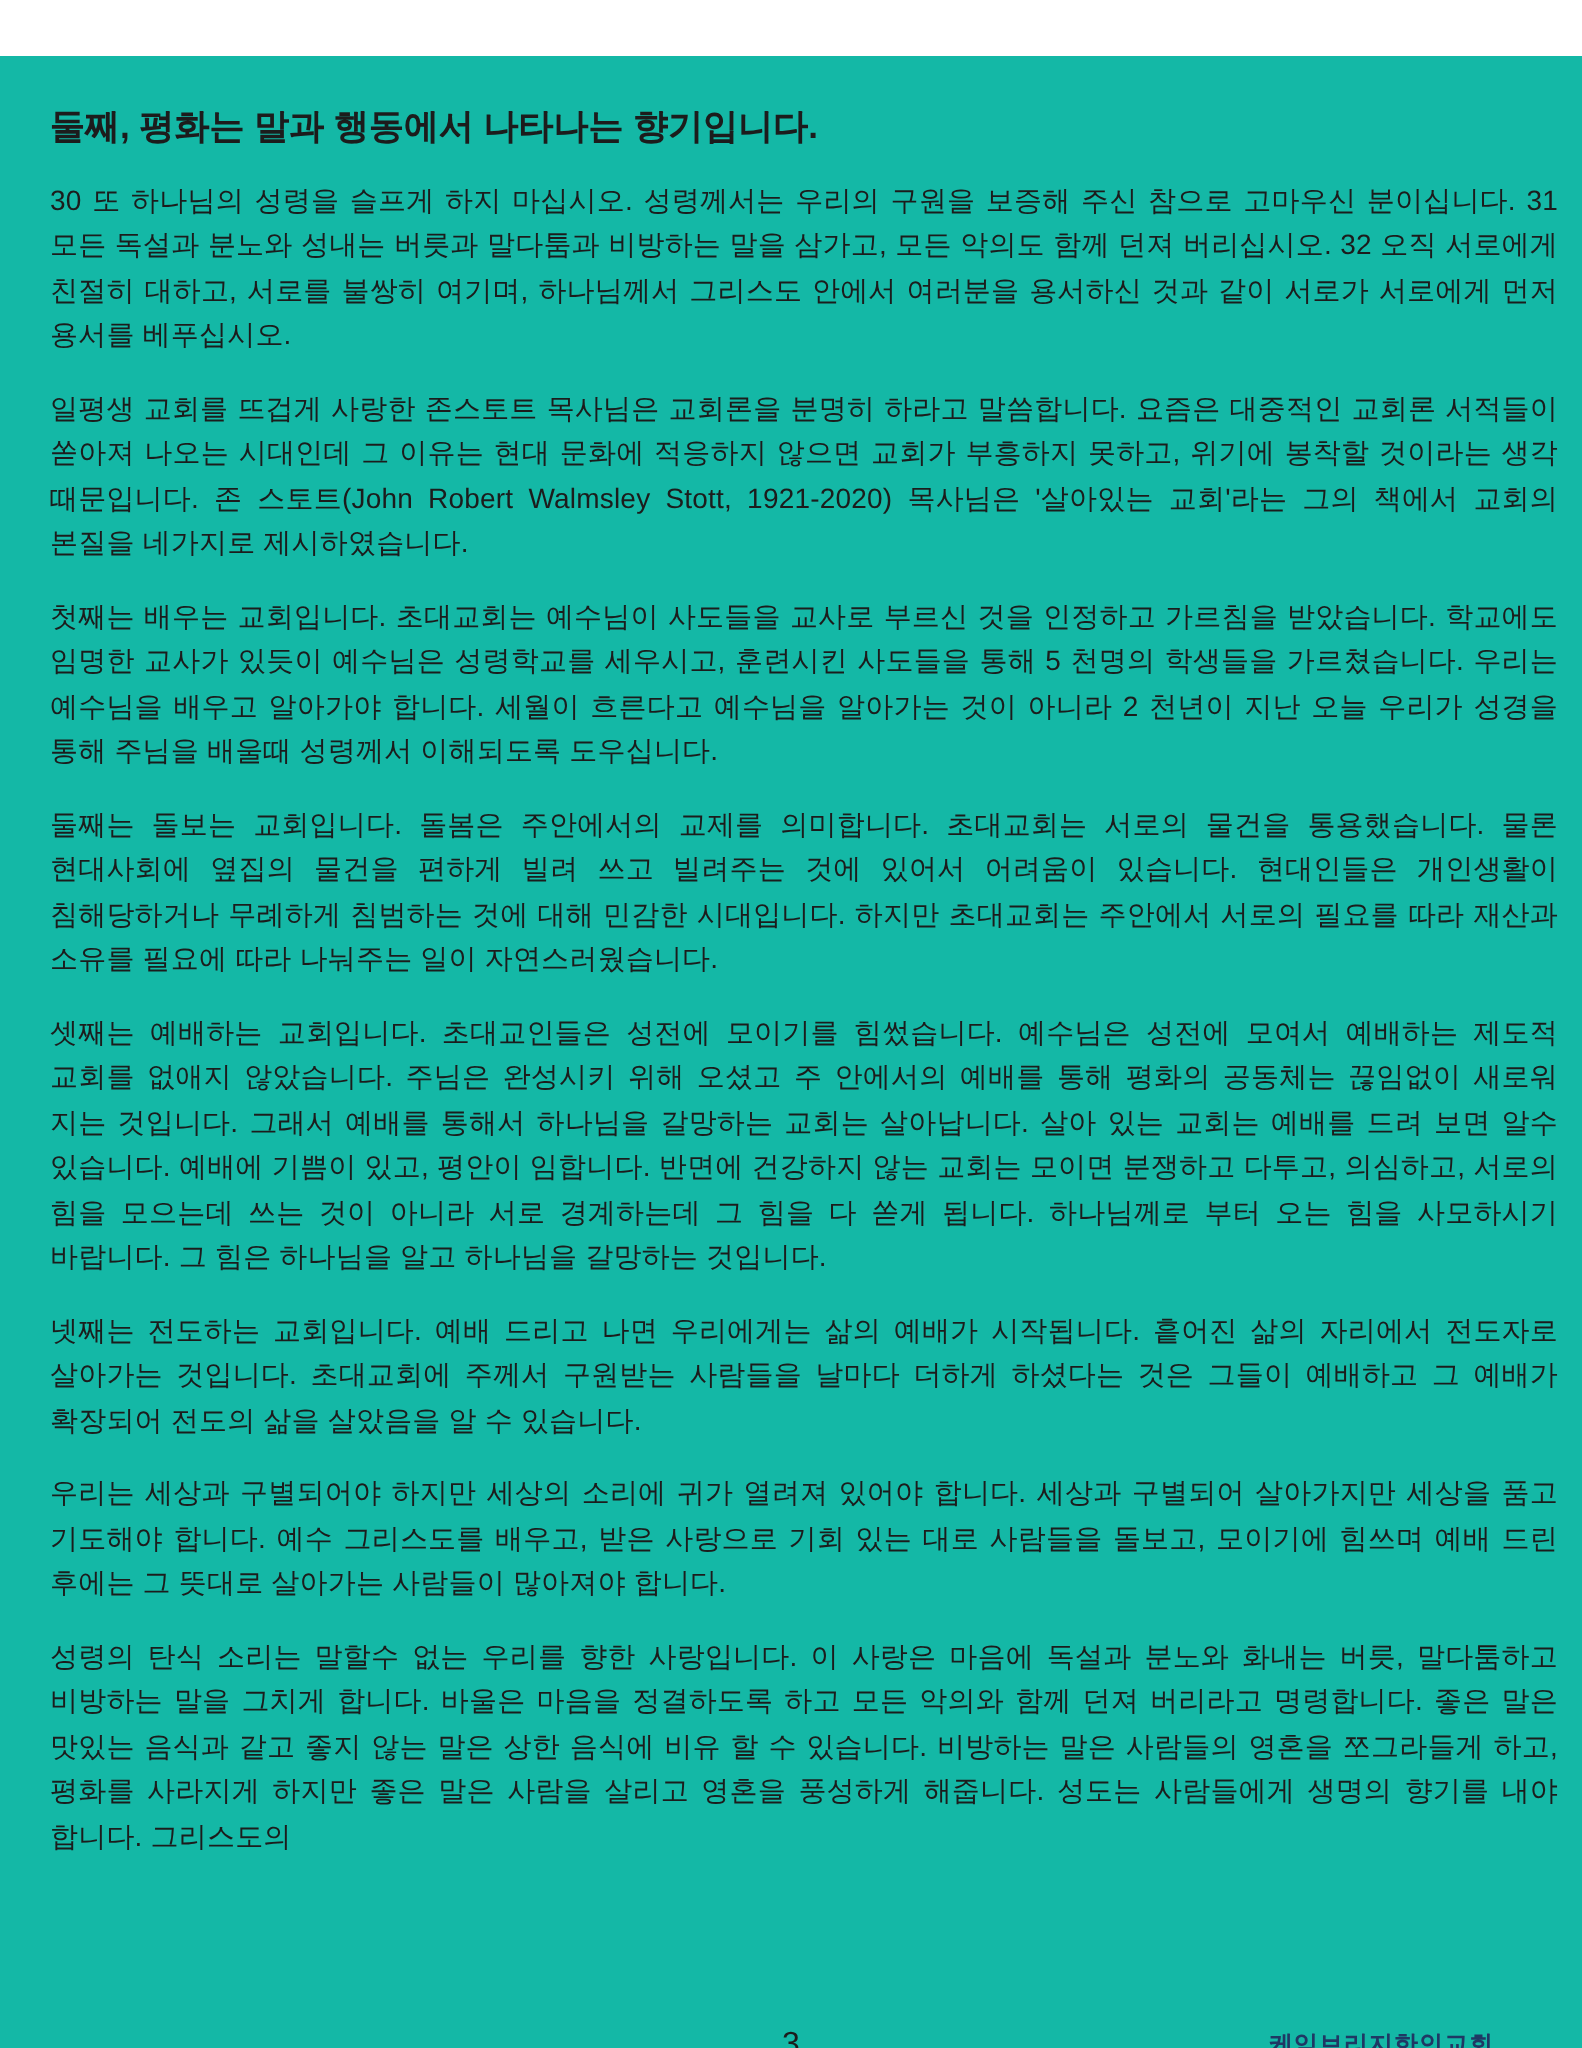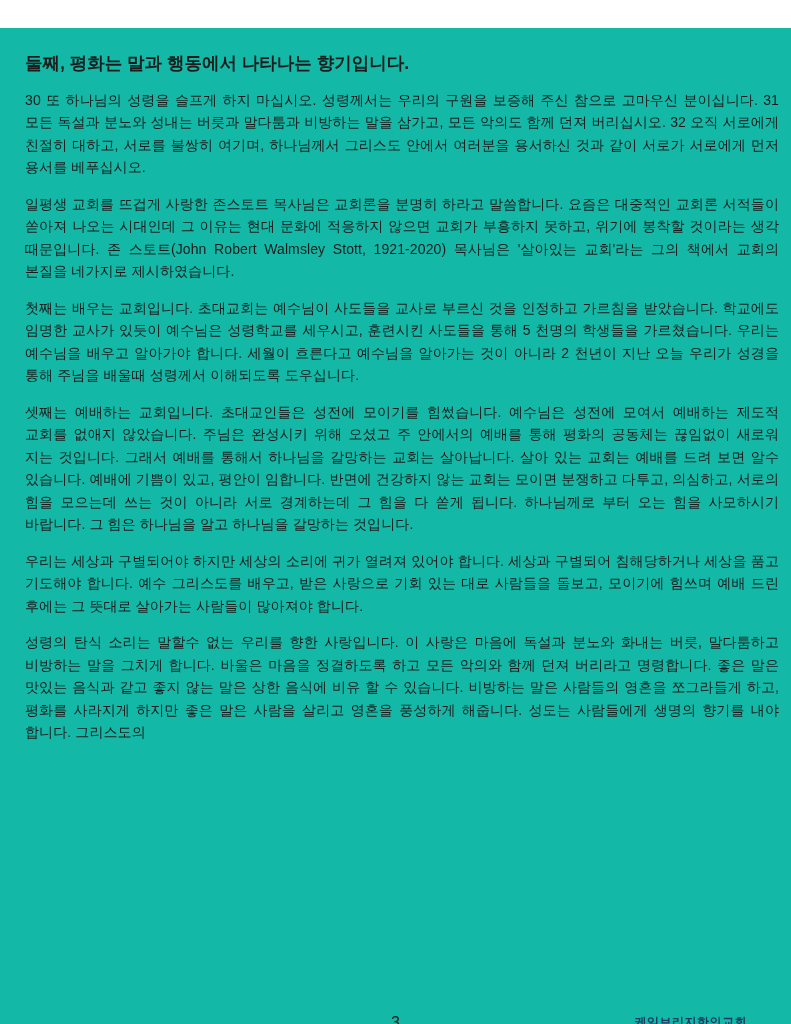--- a/index.html
+++ b/index.html
@@ -75,25 +75,27 @@
 <div class="page">
   <div class="content">
     <h1 class="heading">둘째, 평화는 말과 행동에서 나타나는 향기입니다.</h1>
 
     <p class="para">30 또 하나님의 성령을 슬프게 하지 마십시오. 성령께서는 우리의 구원을 보증해 주신 참으로 고마우신 분이십니다. 31 모든 독설과 분노와 성내는 버릇과 말다툼과 비방하는 말을 삼가고, 모든 악의도 함께 던져 버리십시오. 32 오직 서로에게 친절히 대하고, 서로를 불쌍히 여기며, 하나님께서 그리스도 안에서 여러분을 용서하신 것과 같이 서로가 서로에게 먼저 용서를 베푸십시오.</p>
 
     <p class="para">일평생 교회를 뜨겁게 사랑한 존스토트 목사님은 교회론을 분명히 하라고 말씀합니다. 요즘은 대중적인 교회론 서적들이 쏟아져 나오는 시대인데 그 이유는 현대 문화에 적응하지 않으면 교회가 부흥하지 못하고, 위기에 봉착할 것이라는 생각 때문입니다. 존 스토트(John Robert Walmsley Stott, 1921-2020) 목사님은 '살아있는 교회'라는 그의 책에서 교회의 본질을 네가지로 제시하였습니다.</p>
 
     <p class="para">첫째는 배우는 교회입니다. 초대교회는 예수님이 사도들을 교사로 부르신 것을 인정하고 가르침을 받았습니다. 학교에도 임명한 교사가 있듯이 예수님은 성령학교를 세우시고, 훈련시킨 사도들을 통해 5 천명의 학생들을 가르쳤습니다. 우리는 예수님을 배우고 알아가야 합니다. 세월이 흐른다고 예수님을 알아가는 것이 아니라 2 천년이 지난 오늘 우리가 성경을 통해 주님을 배울때 성령께서 이해되도록 도우십니다.</p>
 
+    <p class="para">둘째는 돌보는 교회입니다. 돌봄은 주안에서의 교제를 의미합니다. 초대교회는 서로의 물건을 통용했습니다. 물론 현대사회에 옆집의 물건을 편하게 빌려 쓰고 빌려주는 것에 있어서 어려움이 있습니다. 현대인들은 개인생활이 침해당하거나 무례하게 침범하는 것에 대해 민감한 시대입니다. 하지만 초대교회는 주안에서 서로의 필요를 따라 재산과 소유를 필요에 따라 나눠주는 일이 자연스러웠습니다.</p>
 
     <p class="para">셋째는 예배하는 교회입니다. 초대교인들은 성전에 모이기를 힘썼습니다. 예수님은 성전에 모여서 예배하는 제도적 교회를 없애지 않았습니다. 주님은 완성시키 위해 오셨고 주 안에서의 예배를 통해 평화의 공동체는 끊임없이 새로워 지는 것입니다. 그래서 예배를 통해서 하나님을 갈망하는 교회는 살아납니다. 살아 있는 교회는 예배를 드려 보면 알수 있습니다. 예배에 기쁨이 있고, 평안이 임합니다. 반면에 건강하지 않는 교회는 모이면 분쟁하고 다투고, 의심하고, 서로의 힘을 모으는데 쓰는 것이 아니라 서로 경계하는데 그 힘을 다 쏟게 됩니다. 하나님께로 부터 오는 힘을 사모하시기 바랍니다. 그 힘은 하나님을 알고 하나님을 갈망하는 것입니다.</p>
 
+    <p class="para">넷째는 전도하는 교회입니다. 예배 드리고 나면 우리에게는 삶의 예배가 시작됩니다. 흩어진 삶의 자리에서 전도자로 살아가는 것입니다. 초대교회에 주께서 구원받는 사람들을 날마다 더하게 하셨다는 것은 그들이 예배하고 그 예배가 확장되어 전도의 삶을 살았음을 알 수 있습니다.</p>
 
-    <p class="para">우리는 세상과 구별되어야 하지만 세상의 소리에 귀가 열려져 있어야 합니다. 세상과 구별되어 침해당하거나 세상을 품고 기도해야 합니다. 예수 그리스도를 배우고, 받은 사랑으로 기회 있는 대로 사람들을 돌보고, 모이기에 힘쓰며 예배 드린 후에는 그 뜻대로 살아가는 사람들이 많아져야 합니다.</p>
+    <p class="para">우리는 세상과 구별되어야 하지만 세상의 소리에 귀가 열려져 있어야 합니다. 세상과 구별되어 살아가지만 세상을 품고 기도해야 합니다. 예수 그리스도를 배우고, 받은 사랑으로 기회 있는 대로 사람들을 돌보고, 모이기에 힘쓰며 예배 드린 후에는 그 뜻대로 살아가는 사람들이 많아져야 합니다.</p>
 
     <p class="para">성령의 탄식 소리는 말할수 없는 우리를 향한 사랑입니다. 이 사랑은 마음에 독설과 분노와 화내는 버릇, 말다툼하고 비방하는 말을 그치게 합니다. 바울은 마음을 정결하도록 하고 모든 악의와 함께 던져 버리라고 명령합니다. 좋은 말은 맛있는 음식과 같고 좋지 않는 말은 상한 음식에 비유 할 수 있습니다. 비방하는 말은 사람들의 영혼을 쪼그라들게 하고, 평화를 사라지게 하지만 좋은 말은 사람을 살리고 영혼을 풍성하게 해줍니다. 성도는 사람들에게 생명의 향기를 내야 합니다. 그리스도의</p>
   </div>
 
   <div class="footer">
     <span class="page-number">3</span>
     <span class="church-name">케임브리지한인교회</span>
   </div>
 </div>
 

